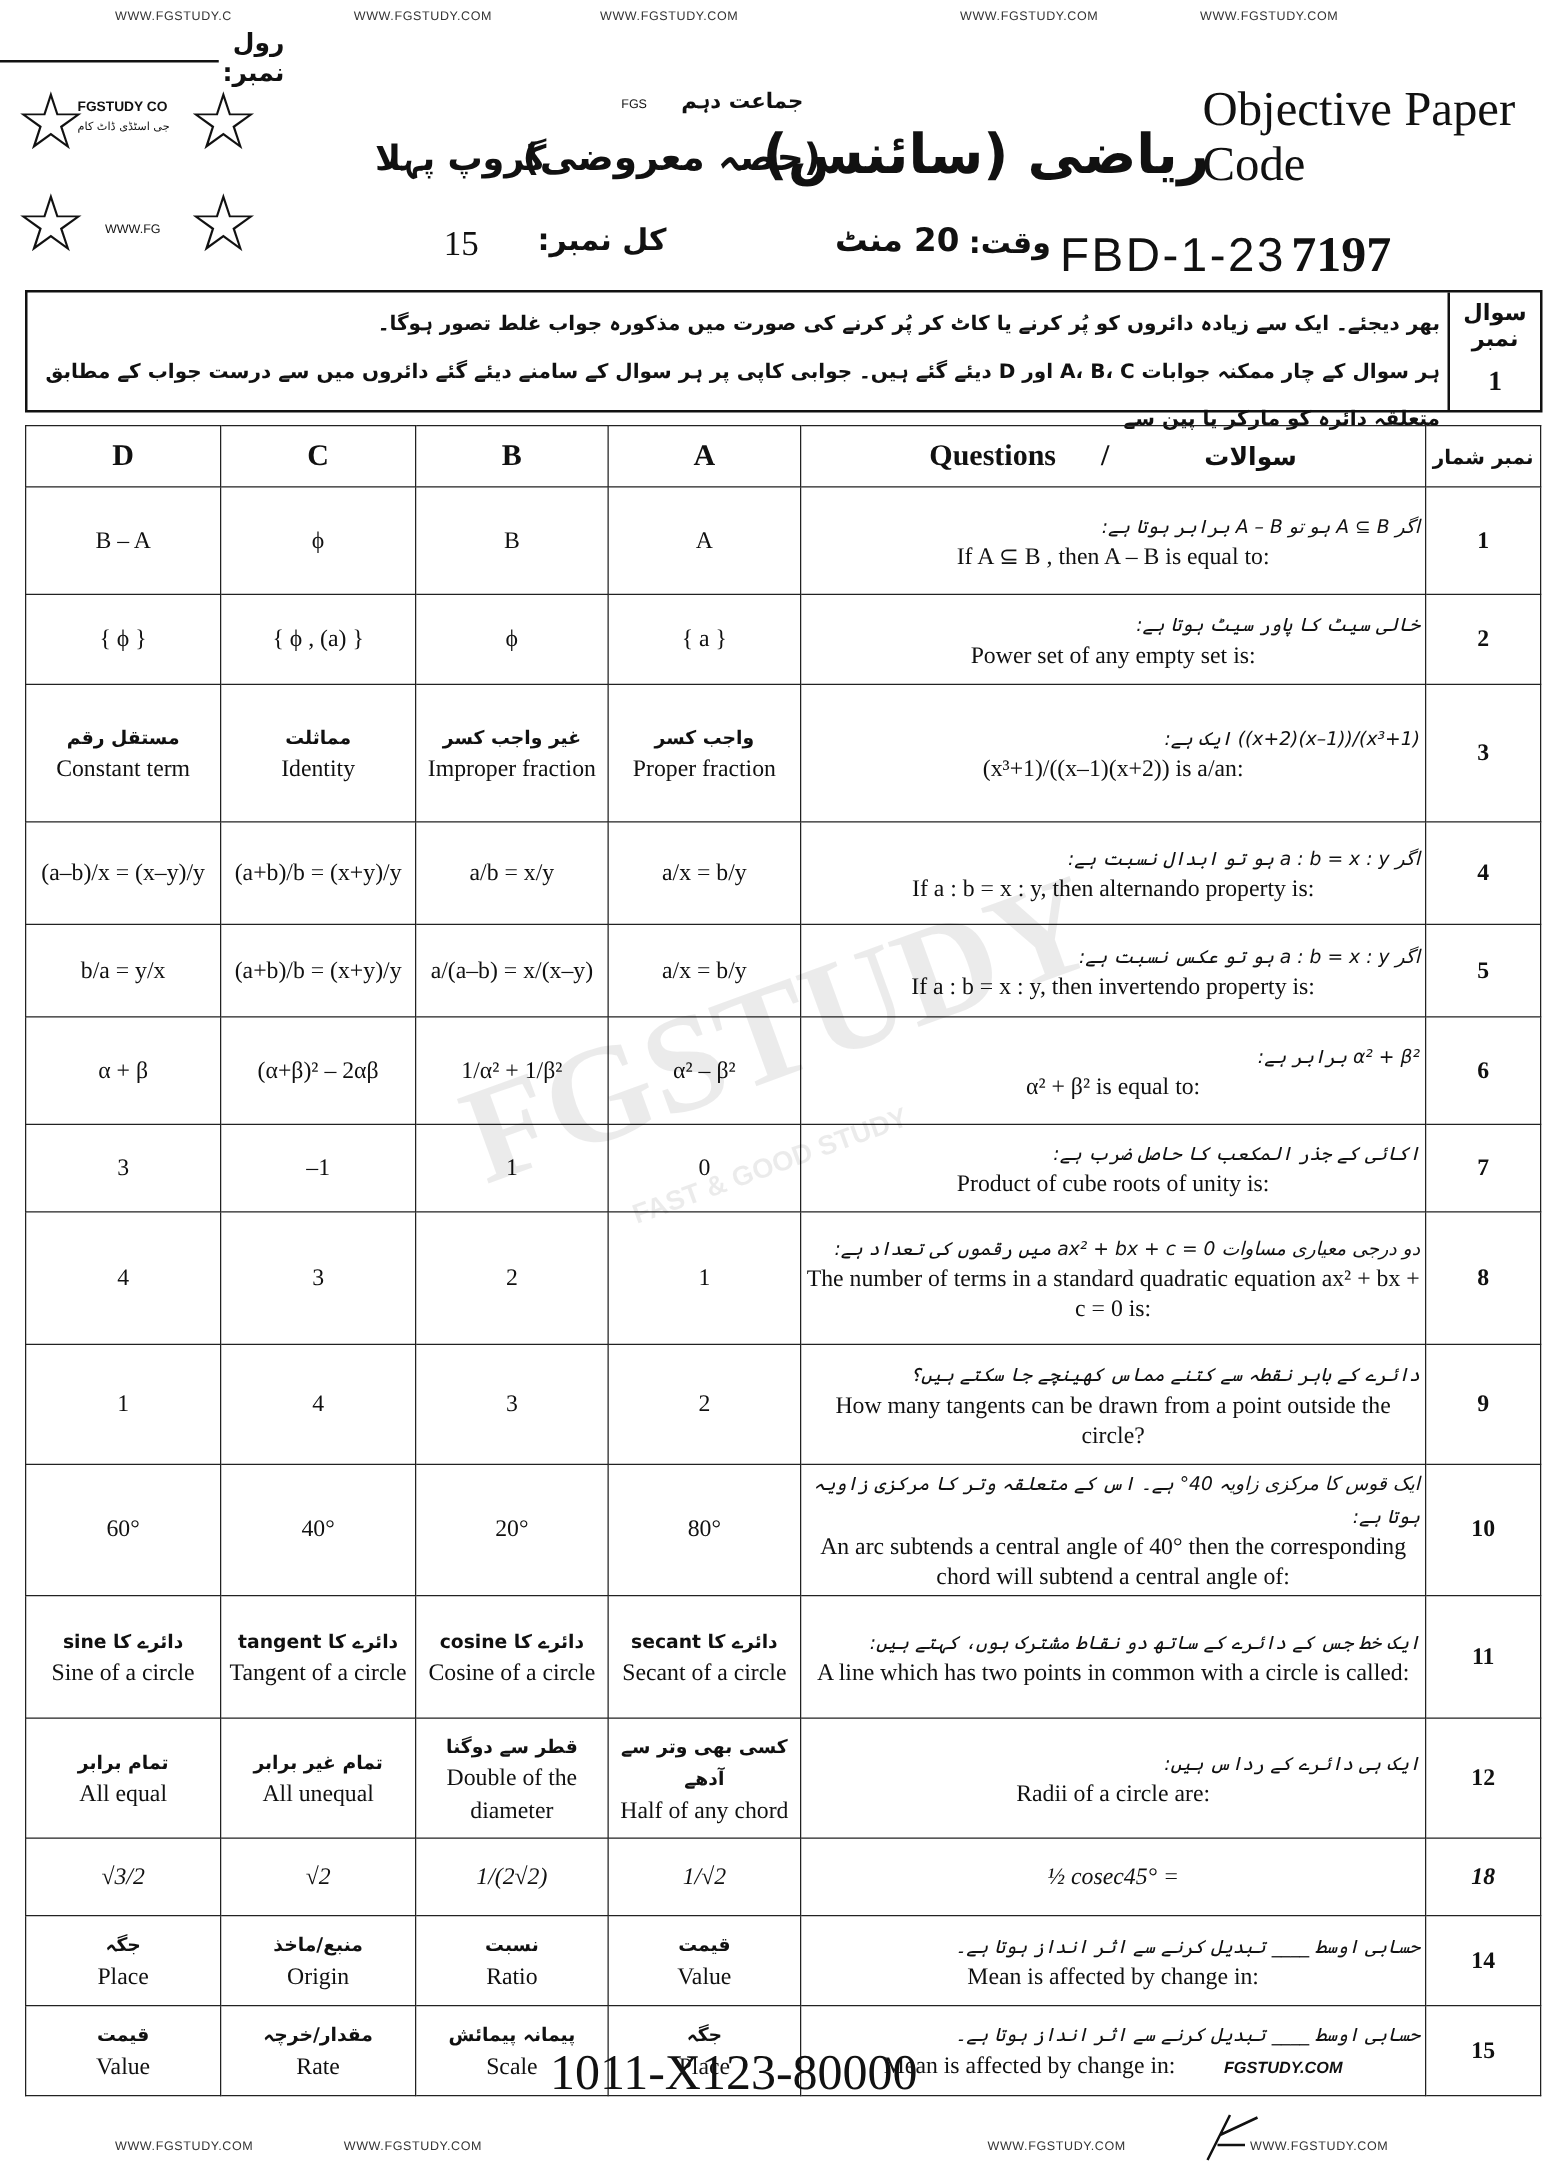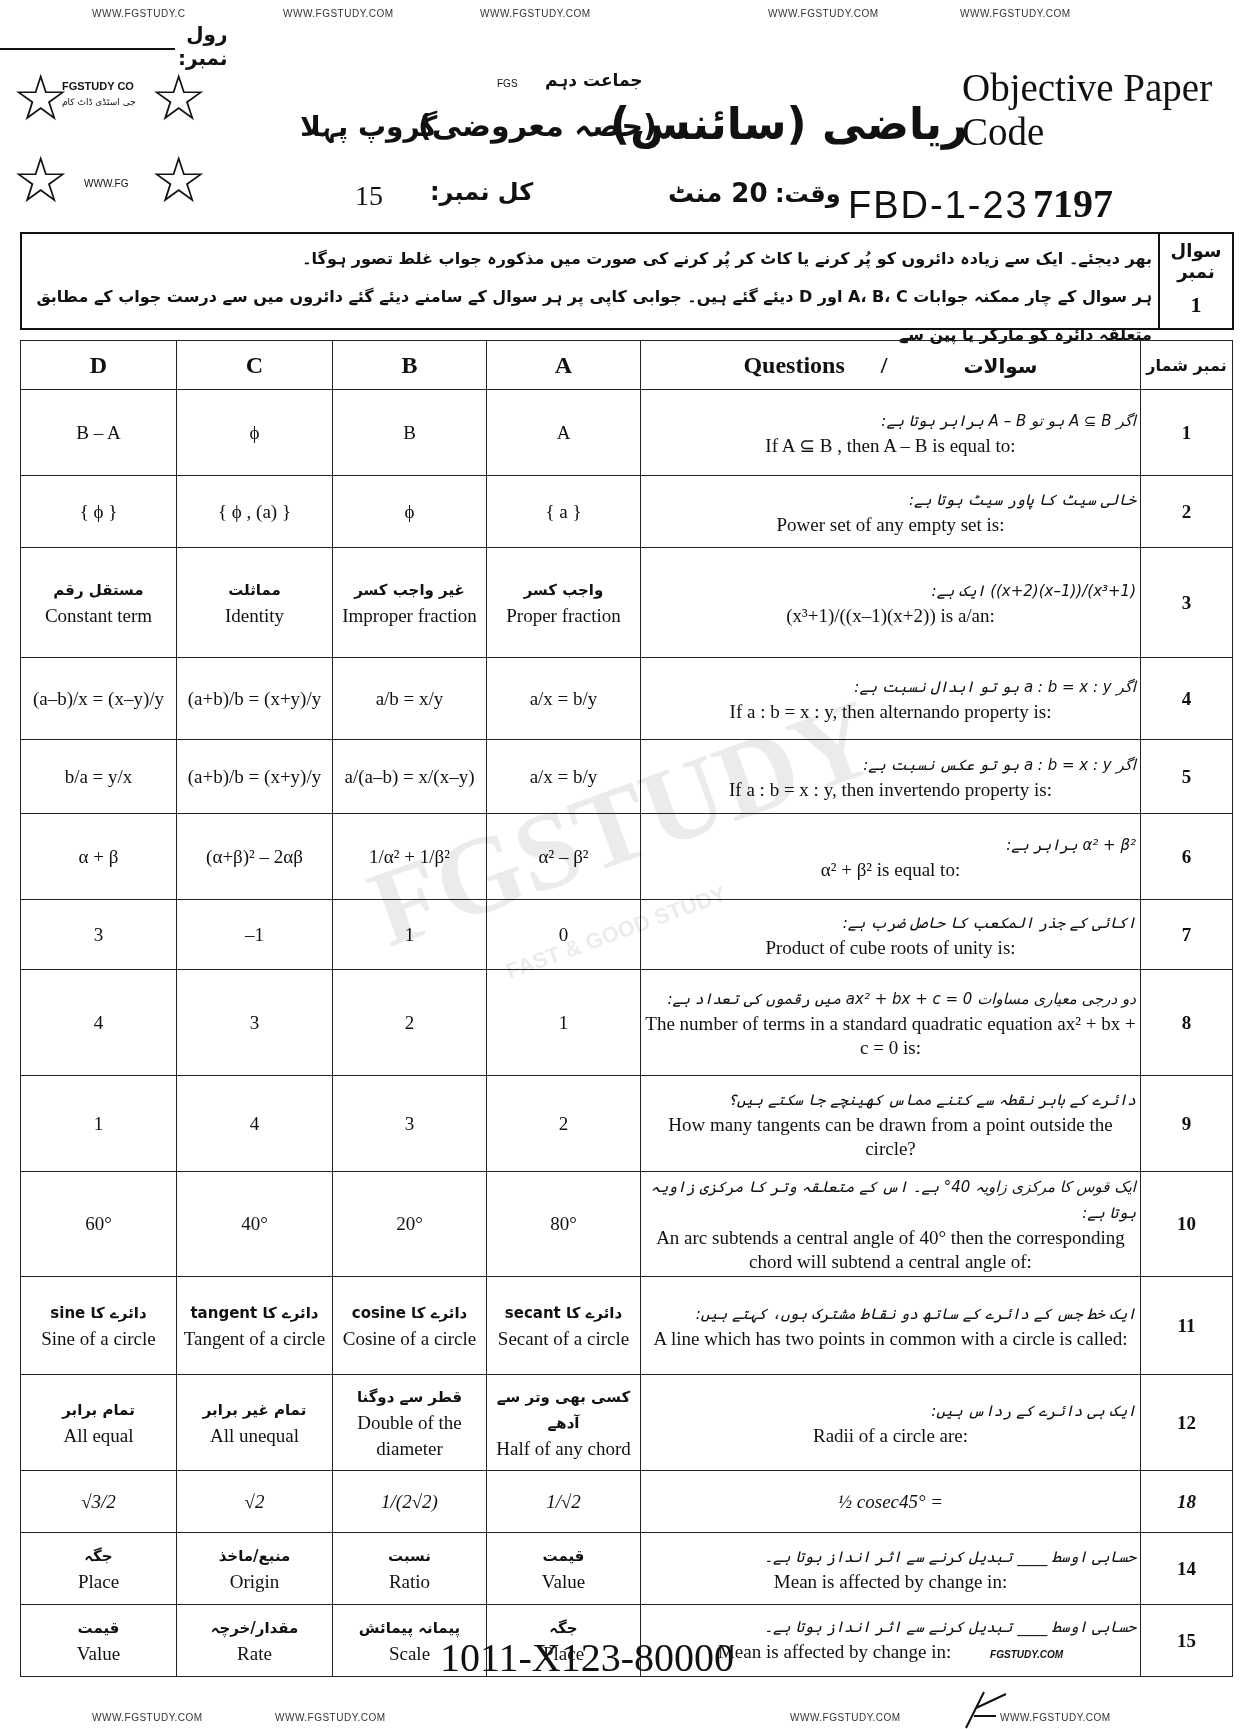--- a/index.html
+++ b/index.html
@@ -287,21 +287,21 @@
         </td>
       <td>
           <span class="opt-ur">پیمانہ پیمائش</span>
           <span class="opt-en">Scale</span>
         </td>
       <td>
           <span class="opt-ur">جگہ</span>
           <span class="opt-en">Place</span>
         </td>
       <td class="q"><span class="ur">حسابی اوسط ____ تبدیل کرنے سے اثر انداز ہوتا ہے۔</span><span>Mean is affected by change in:</span>
-        <span style="font-family:'Liberation Sans',sans-serif;font-size:10px;font-weight:bold;font-style:italic;margin-left:34px;">FGSTUDY.COM</span></td>
+        <span style="font-family:'Liberation Sans',sans-serif;font-size:13px;font-weight:bold;font-style:italic;margin-left:34px;">FGSTUDY.COM</span></td>
       <td class="num">15</td>
     </tr>
   </tbody>
 </table>
 
 <div class="abs" style="left:360px;top:760px;font-size:110px;font-weight:bold;color:rgba(0,0,0,0.08);transform:rotate(-20deg);font-family:'Liberation Serif',serif;pointer-events:none;">FGSTUDY</div>
 <div class="abs" style="left:500px;top:920px;font-size:22px;font-weight:bold;color:rgba(0,0,0,0.08);transform:rotate(-20deg);font-family:'Liberation Sans',sans-serif;pointer-events:none;">FAST &amp; GOOD STUDY</div>
 
 <div class="bottom-code">1011-X123-80000</div>
 <div class="wm" style="left:92px;top:1712px;">WWW.FGSTUDY.COM</div>

